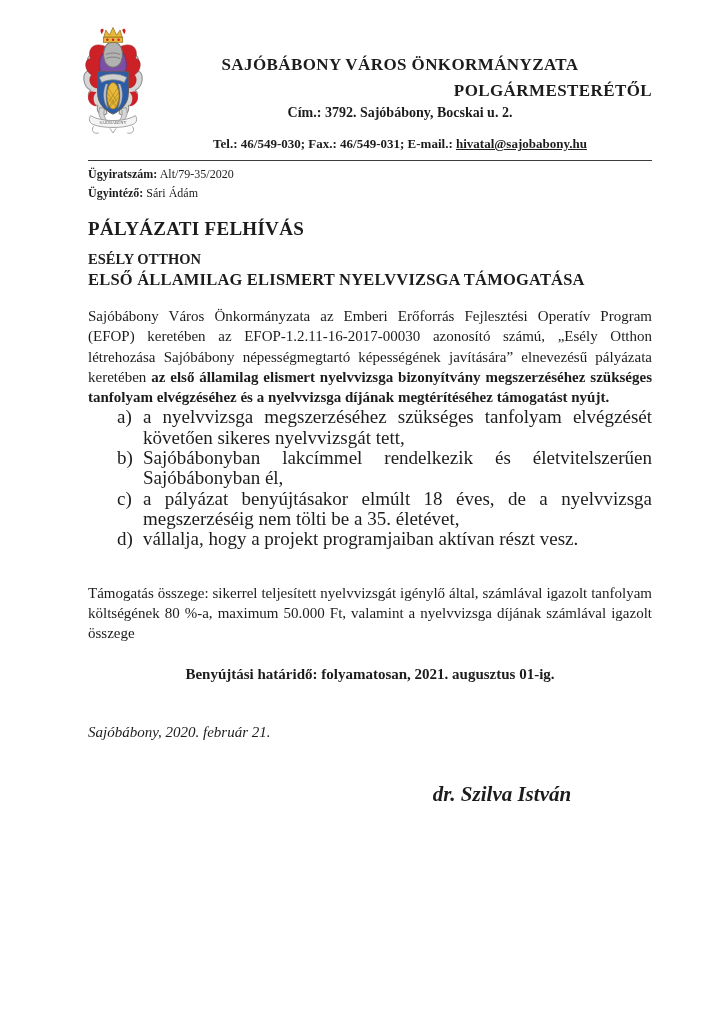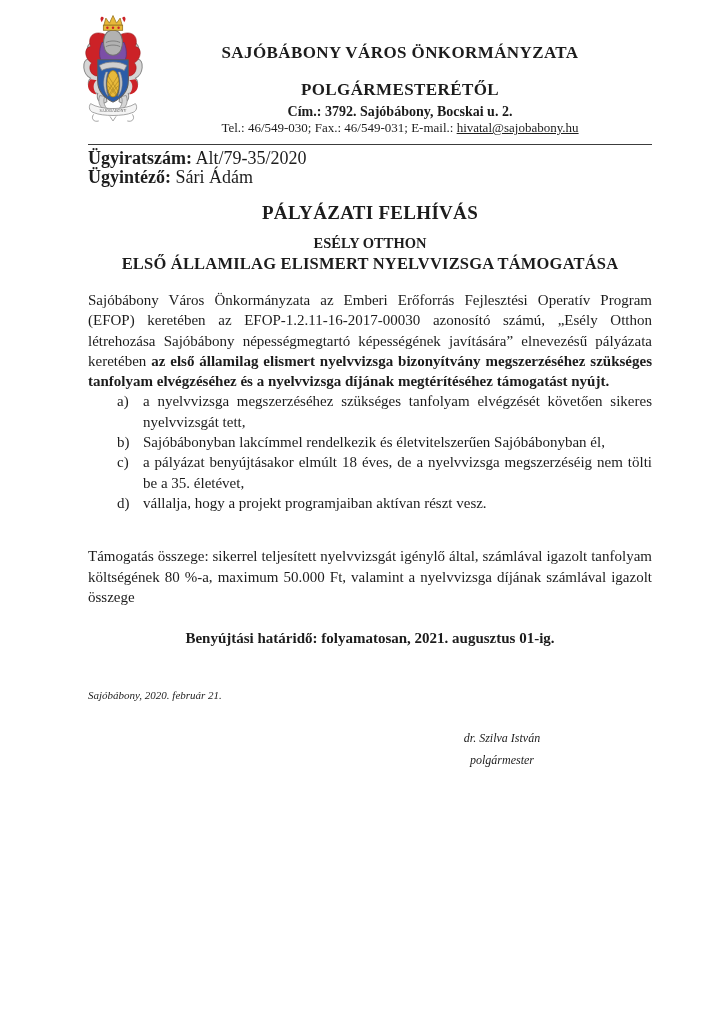--- a/index.html
+++ b/index.html
@@ -7,89 +7,89 @@
     position:relative;
     width:724px; height:1024px;
     margin:0 auto;
     background:#ffffff;
     font-family:"Liberation Serif","DejaVu Serif",serif;
     color:#1c1c1c;
     overflow:hidden;
   }
   .content {
     position:absolute;
-    left:88px; top:12px;
+    left:88px; top:24px;
     width:564px;
   }
   
   .letterhead { position:relative; min-height:110px; }
   .coa {
     position:absolute; left:-12px; top:2px;
     width:74px; height:110px;
   }
   .lh-text { text-align:center; padding-top:31px; padding-left:60px; }
   .lh-org {
     font-size:17px; font-weight:bold; letter-spacing:0.4px;
     line-height:20px;
   }
   .lh-office {
     font-size:17px; font-weight:bold; letter-spacing:0.4px;
-    line-height:20px; margin-top:17px;
+    line-height:20px; margin-top:6px;text-align:right;
   }
   .lh-address { font-size:14px; font-weight:bold; line-height:15px; margin-top:4px; }
-  .lh-contact { font-size:13px; font-weight:normal; line-height:15px; margin-top:1px; }
+  .lh-contact { font-size:13px; font-weight:bold; line-height:15px; margin-top:16px; }
   .lh-email { text-decoration:underline; }
   .rule {
     border:none; border-top:1.6px solid #3c3c3c;
     margin:9px 0 0 0;
   }
   
-  .meta { margin-top:4px; font-size:18px; line-height:19px; }
+  .meta { margin-top:4px; font-size:12px; line-height:19px; }
   .meta b { font-weight:bold; }
   
-  .titleblock { margin-top:14px; text-align:center; }
+  .titleblock { margin-top:14px; }
   .title-1 { font-size:19px; font-weight:bold; line-height:23px; letter-spacing:0.3px; }
   .title-2 { font-size:14.5px; font-weight:bold; line-height:18px; margin-top:10px; }
   .title-3 { font-size:16.5px; font-weight:bold; line-height:20px; margin-top:2px; letter-spacing:0.2px; }
   
   .para {
     font-size:15px; line-height:20.3px;
     text-align:justify; text-justify:inter-word;
     margin:0;
   }
   .p1 { margin-top:16px; }
   .p2 { margin-top:20px; }
   ol.cond-list {
     margin:0; padding:0;
     list-style:none;
     counter-reset:cond;
   }
   ol.cond-list li {
     counter-increment:cond;
     position:relative;
     padding-left:55px;
-    font-size:15px; line-height:20.3px;
+    font-size:19px; line-height:20.3px;
     text-align:justify;
   }
   ol.cond-list li::before {
     content:counter(cond, lower-alpha) ")";
     position:absolute; left:29px;
   }
   .amount { margin-top:33px; font-weight:normal; }
   .deadline { margin-top:21px; font-weight:bold; text-align:center; }
   .dateline {
     margin-top:37px;
-    font-size:11px; font-style:italic; line-height:20px;
+    font-size:15px; font-style:italic; line-height:20px;
   }
   .signature {
-    margin-top:22px;
+    margin-top:41px;
     margin-left:294px;
     width:240px;
     text-align:center;
-    font-size:12px; font-style:italic; font-weight:normal;
+    font-size:21px; font-style:italic; font-weight:bold;
     line-height:22px;
   }
 </style>
 </head>
 <body>
 
 <div class="page">
   <div class="content">
 
     <div class="letterhead">
@@ -175,17 +175,16 @@
     </ol>
 
     <p class="para amount">Támogatás összege: sikerrel teljesített nyelvvizsgát igénylő által, számlával igazolt tanfolyam költségének 80 %-a, maximum 50.000 Ft, valamint a nyelvvizsga díjának számlával igazolt összege</p>
 
     <p class="para deadline">Benyújtási határidő: folyamatosan, 2021. augusztus 01-ig.</p>
 
     <div class="dateline">Sajóbábony, 2020. február 21.</div>
 
     <div class="signature">
       <div>dr. Szilva István</div>
-      <div>polgármester</div>
     </div>
 
   </div>
 </div>
 
 </body></html>

